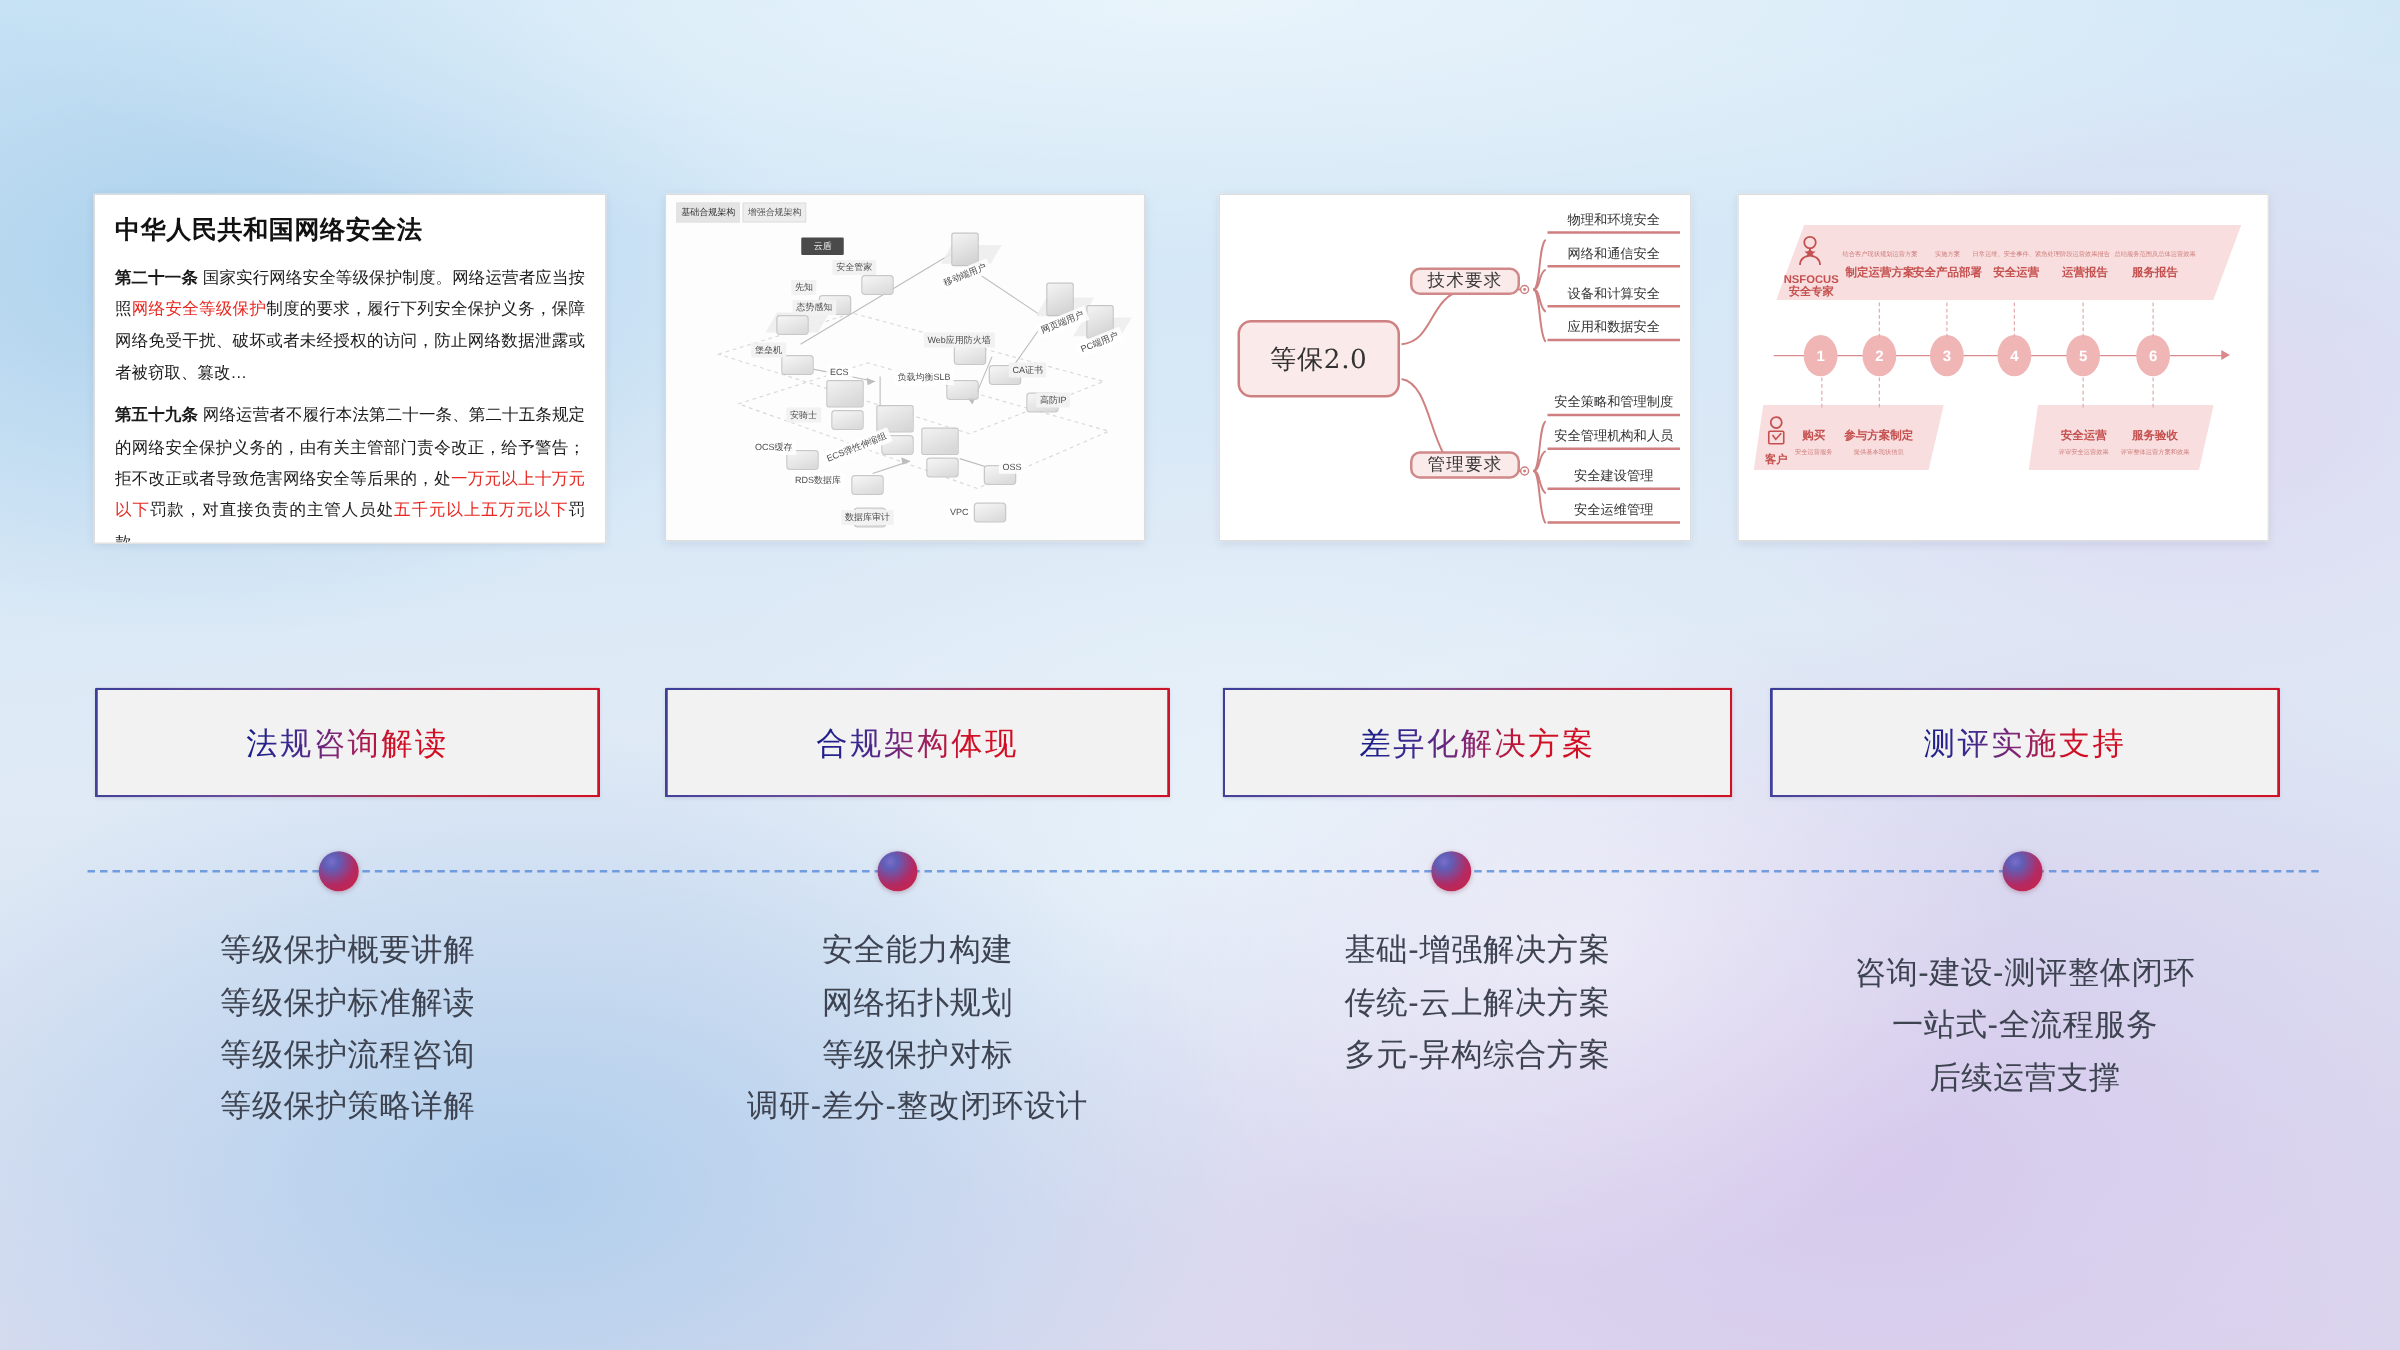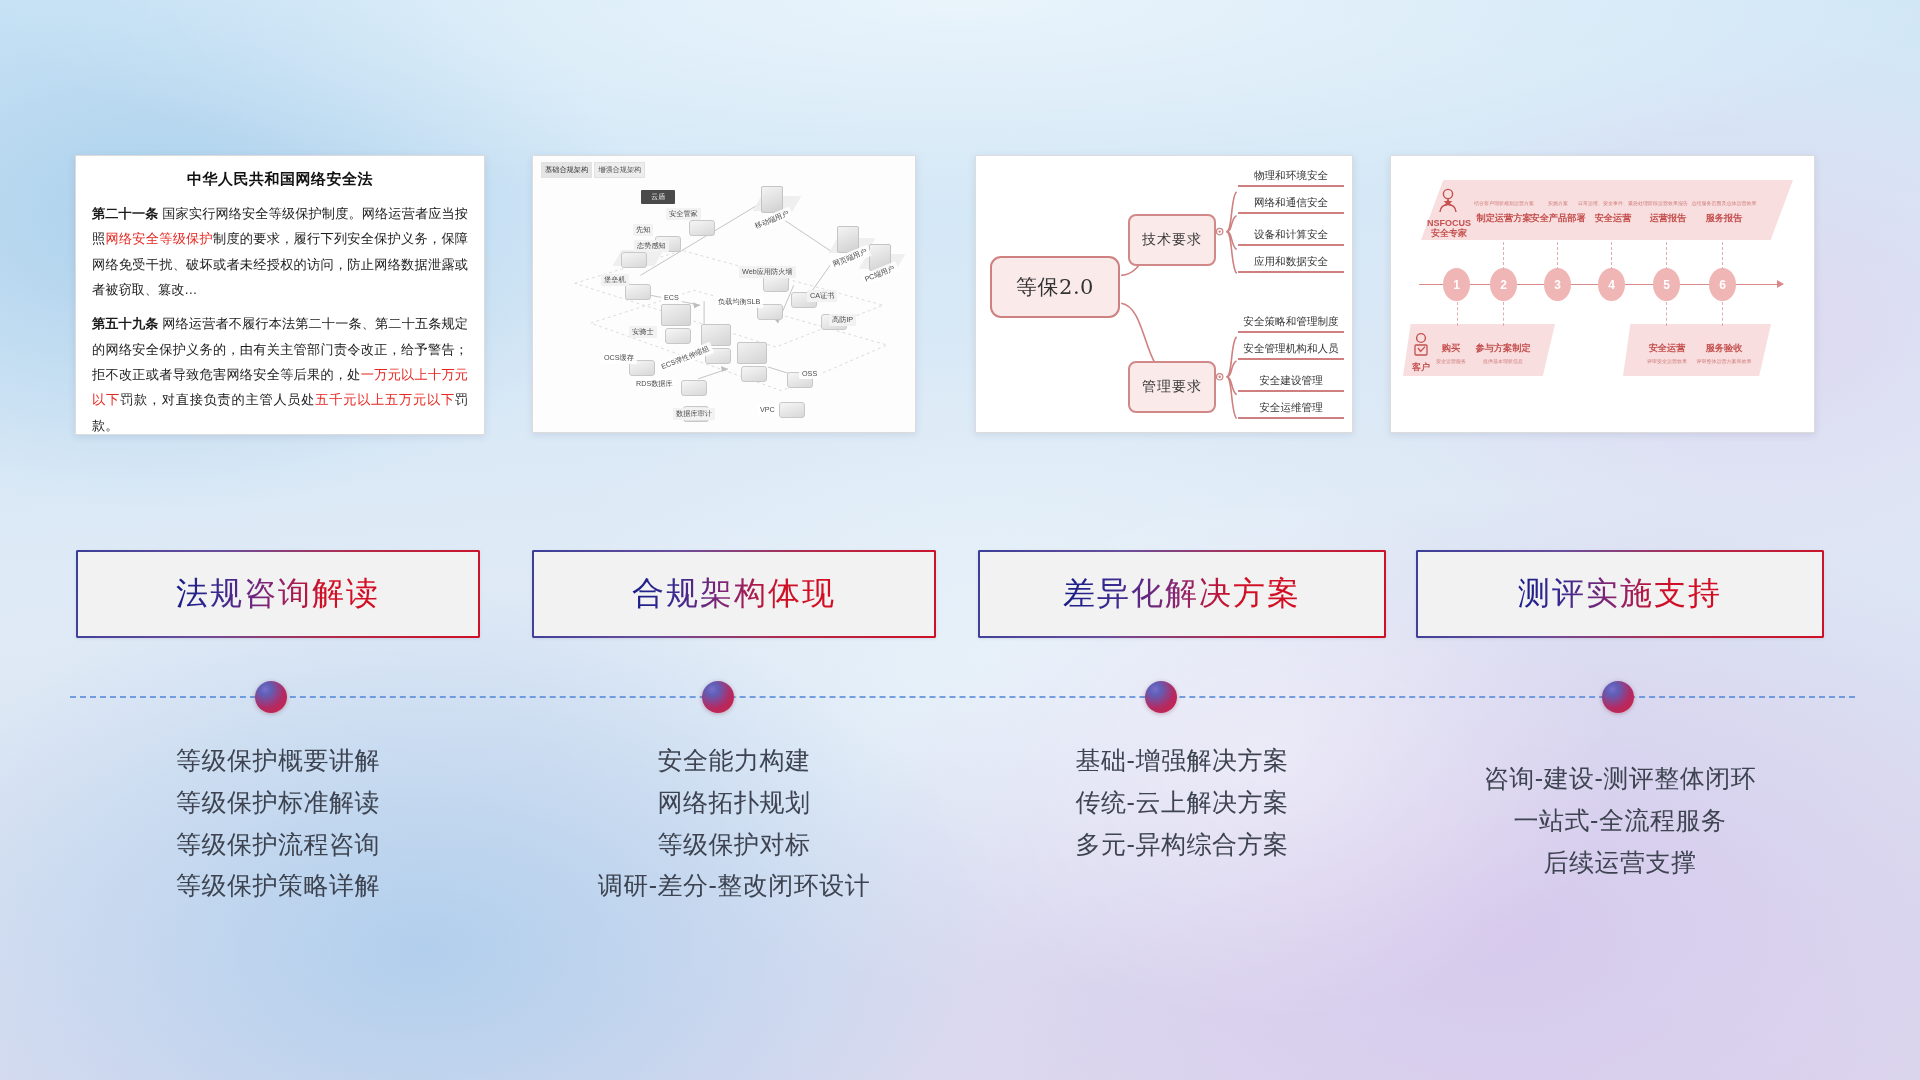--- a/index.html
+++ b/index.html
@@ -38,21 +38,21 @@
     overflow: hidden;
   }
   .card-1 { left: 75px;   top: 155px; width: 410px; height: 280px; }
   .card-2 { left: 532px;  top: 155px; width: 384px; height: 278px; }
   .card-3 { left: 975px;  top: 155px; width: 378px; height: 278px; }
   .card-4 { left: 1390px; top: 155px; width: 425px; height: 278px; }
 
   
   .law { padding: 14px 16px 10px 16px; }
   .law-title {
-    text-align: center; font-weight: bold; font-size: 15px; color: #111;
+    font-weight: bold; font-size: 20px; color: #111;
     letter-spacing: 0.5px; margin-bottom: 12px;
   }
   .law-p {
     font-size: 13.2px; line-height: 1.92; color: #1b1b1b; text-align: justify;
   }
   .law-p + .law-p { margin-top: 9px; }
   .law-art { font-weight: bold; }
   .law-red { color: #e8261f; }
 
   
@@ -93,21 +93,21 @@
   
   .mind { position: relative; width: 100%; height: 100%; background: #fff; }
   .mm-root {
     position: absolute; left: 14px; top: 100px; width: 130px; height: 62px;
     background: #fbeaea; border: 2.5px solid #cf8080; border-radius: 11px;
     display: flex; align-items: center; justify-content: center;
     font-family: "DejaVu Serif", "Liberation Serif", serif;
     font-size: 21px; color: #333; letter-spacing: 0.5px;
   }
   .mm-mid {
-    position: absolute; width: 88px; height: 52px;
+    position: absolute; width: 88px; height: 22px;
     background: #fbeaea; border: 2px solid #d08888; border-radius: 8px;
     display: flex; align-items: center; justify-content: center;
     font-family: Liberation Serif, serif;
     font-size: 14px; color: #3a3a3a; letter-spacing: 1px;
   }
   .mm-mid.tech { left: 152px; top: 58px; }
   .mm-mid.mgmt { left: 152px; top: 205px; }
   .mm-leaf {
     position: absolute; width: 106px;
     font-family: "DejaVu Serif", "Liberation Serif", serif;
@@ -160,21 +160,21 @@
   }
   .banner::before {
     content: ""; position: absolute; inset: 0;
     padding: 2px; border-radius: 1px;
     background: linear-gradient(105deg, #3b3f98 0%, #6a4e9c 34%, #b42a4a 66%, #cf1026 100%);
     -webkit-mask: linear-gradient(#000 0 0) content-box, linear-gradient(#000 0 0);
     -webkit-mask-composite: xor; mask-composite: exclude;
     pointer-events: none;
   }
   .banner-txt {
-    font-size: 32px; font-weight: 500; letter-spacing: 2px;
+    font-size: 25px; font-weight: 500; letter-spacing: 2px;
     background: linear-gradient(95deg, #151c86 0%, #3b2a90 22%, #8a2570 48%, #cf1026 72%, #d40c22 100%);
     -webkit-background-clip: text; background-clip: text; color: transparent;
     position: relative; z-index: 2;
   }
   .b1 { left: 76px;   width: 404px; }
   .b2 { left: 532px;  width: 404px; }
   .b3 { left: 978px;  width: 408px; }
   .b4 { left: 1416px; width: 408px; }
 
   

